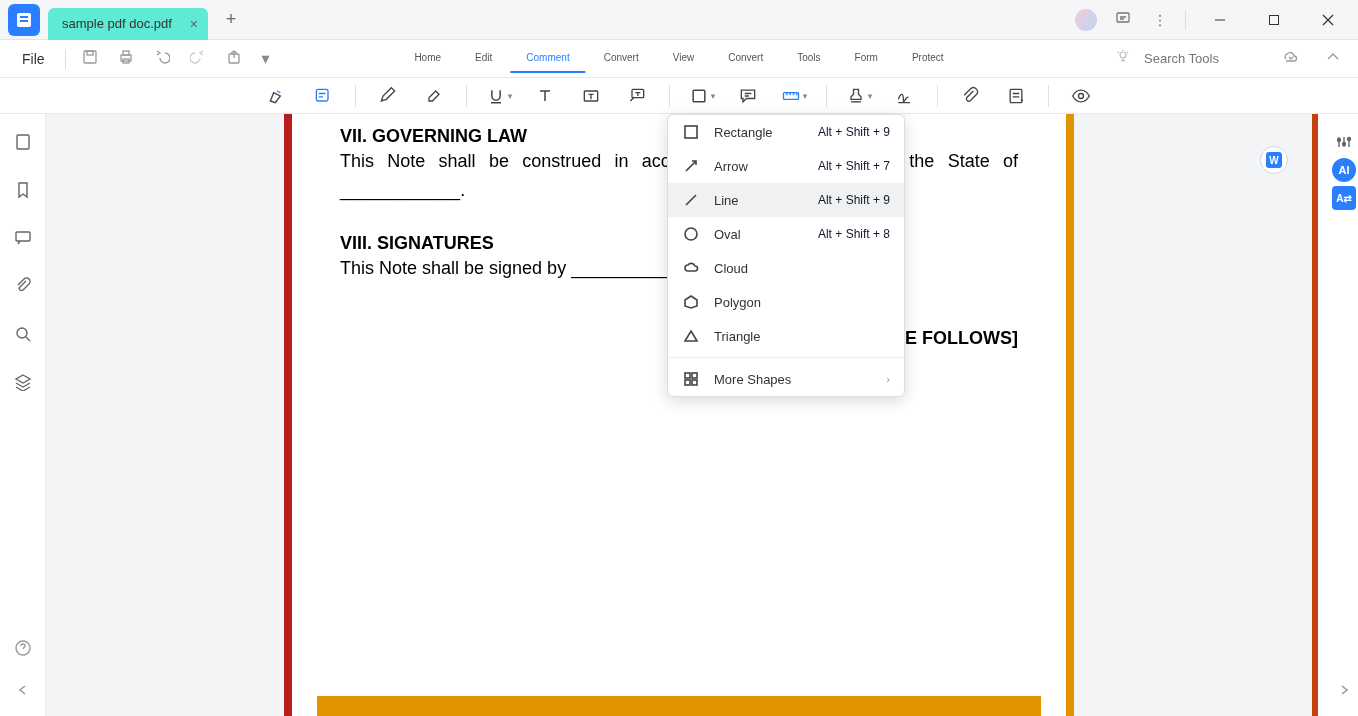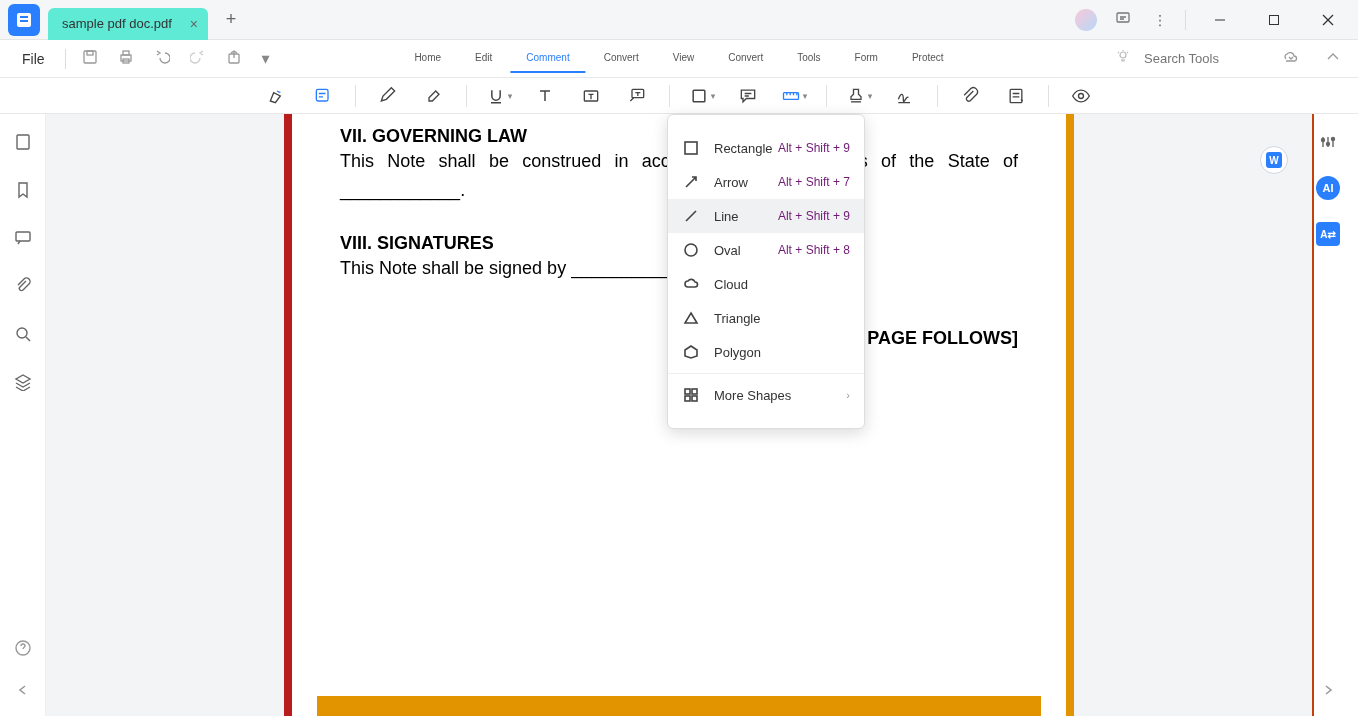--- a/index.html
+++ b/index.html
@@ -46,32 +46,32 @@
 .page-content { padding: 10px 48px 0 48px; }
 .doc-h { font-weight: bold; font-size: 18px; color: #000; margin-top: 2px; }
 .doc-p { font-size: 18px; color: #000; line-height: 1.6; }
 .doc-p.justify { text-align: justify; text-align-last: justify; width: 100%; }
 .footer-band { position: absolute; bottom: -50px; left: 25px; right: 25px; height: 70px; background: #e29400; display: flex; align-items: center; justify-content: center; gap: 60px; color: #000; font-size: 16px; }
 
 
 .word-badge { position: absolute; top: 32px; right: 24px; width: 28px; height: 28px; background: #fff; border: 1px solid #d0d7e0; border-radius: 50%; display: flex; align-items: center; justify-content: center; }
 .word-badge-inner { width: 16px; height: 16px; background: #2a7fff; border-radius: 3px; color: #fff; font-size: 10px; font-weight: bold; display: flex; align-items: center; justify-content: center; }
 
-.right-rail { width: 46px; background: #fff; border-left: 2px solid #c2410c; display: flex; flex-direction: column; align-items: flex-start; padding-top: 14px; gap: 18px; }
+.right-rail { width: 46px; background: #fff; border-left: 6px solid #c2410c; display: flex; flex-direction: column; align-items: flex-end; padding-top: 14px; }
 .right-rail-icon { width: 28px; height: 28px; display: flex; align-items: center; justify-content: center; cursor: pointer; }
 .ai-badge { width: 24px; height: 24px; background: #2a7fff; border-radius: 50%; color: #fff; font-size: 11px; font-weight: bold; display: flex; align-items: center; justify-content: center; }
 .tr-badge { width: 24px; height: 24px; background: #2a7fff; border-radius: 4px; color: #fff; font-size: 10px; font-weight: bold; display: flex; align-items: center; justify-content: center; }
 
 
-.dropdown { position: absolute; left: 667px; top: 114px; width: 198px; background: #fff; border: 1px solid #ddd; border-radius: 6px; box-shadow: 0 4px 16px rgba(0,0,0,0.15); padding: 16px 0; z-index: 100; }
+.dropdown { position: absolute; left: 667px; top: 114px; width: 238px; background: #fff; border: 1px solid #ddd; border-radius: 6px; box-shadow: 0 4px 16px rgba(0,0,0,0.15); padding: 0 0; z-index: 100; }
 .dd-item { display: flex; align-items: center; padding: 8px 14px; cursor: pointer; font-size: 13px; color: #333; }
 .dd-item.hover { background: #f0f1f3; align-items: center; }
 .dd-icon { width: 18px; height: 18px; margin-right: 14px; display: flex; align-items: center; justify-content: center; }
 .dd-label { flex: 1; }
-.dd-shortcut { font-size: 12px; color: #701a75; }
+.dd-shortcut { font-size: 12px; color: #0f172a; }
 .dd-sep { height: 1px; background: #eee; margin: 4px 0; }
 .dd-chev { color: #999; font-size: 11px; }
 </style>
 </head>
 <body>
 
 <div class="titlebar">
   <div class="app-icon">
     <svg width="18" height="18" viewBox="0 0 18 18">
         <rect x="2" y="2" width="14" height="14" rx="2" fill="#fff"></rect>
@@ -406,32 +406,32 @@
     <span class="dd-icon">
         <svg width="16" height="16" fill="none" stroke="#444" stroke-width="1.6">
           <path d="M5 11a3 3 0 0 1 0-6 4 4 0 0 1 7 1 2.5 2.5 0 0 1 0 5z"></path>
         </svg>
       </span>
     <span class="dd-label">Cloud</span>
   </div>
   <div class="dd-item">
     <span class="dd-icon">
         <svg width="16" height="16" fill="none" stroke="#444" stroke-width="1.6">
+          <path d="M8 2l6 4v6l-6 2-6-2V6z"></path>
+        </svg>
+      </span>
+    <span class="dd-label">Polygon</span>
+  </div>
+  <div class="dd-item">
+    <span class="dd-icon">
+        <svg width="16" height="16" fill="none" stroke="#444" stroke-width="1.6">
           <path d="M8 3l6 10H2z"></path>
         </svg>
       </span>
     <span class="dd-label">Triangle</span>
-  </div>
-  <div class="dd-item">
-    <span class="dd-icon">
-        <svg width="16" height="16" fill="none" stroke="#444" stroke-width="1.6">
-          <path d="M8 2l6 4v6l-6 2-6-2V6z"></path>
-        </svg>
-      </span>
-    <span class="dd-label">Polygon</span>
   </div>
   <div class="dd-sep"></div>
   <div class="dd-item">
     <span class="dd-icon">
         <svg width="16" height="16" fill="none" stroke="#444" stroke-width="1.6">
           <rect x="2" y="2" width="5" height="5"></rect>
           <rect x="9" y="2" width="5" height="5"></rect>
           <rect x="2" y="9" width="5" height="5"></rect>
           <rect x="9" y="9" width="5" height="5"></rect>
         </svg>

